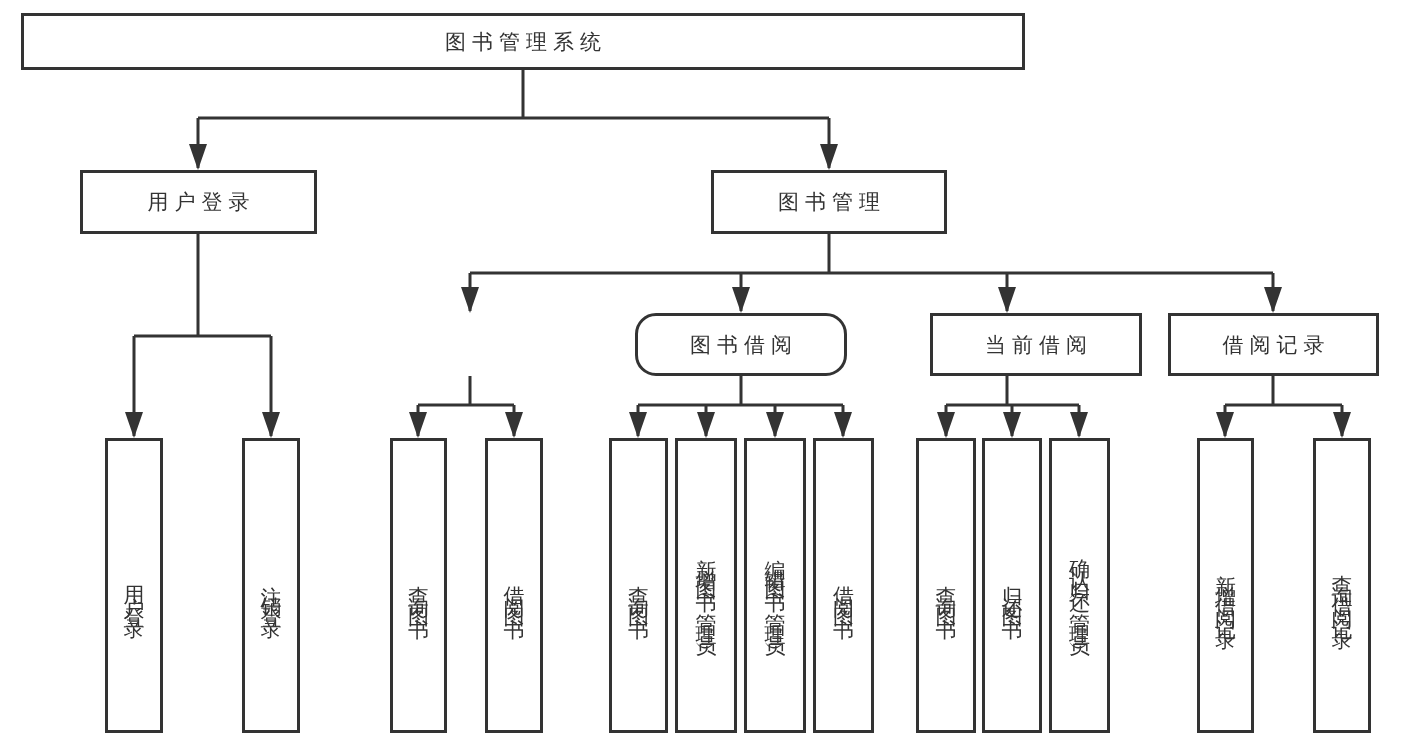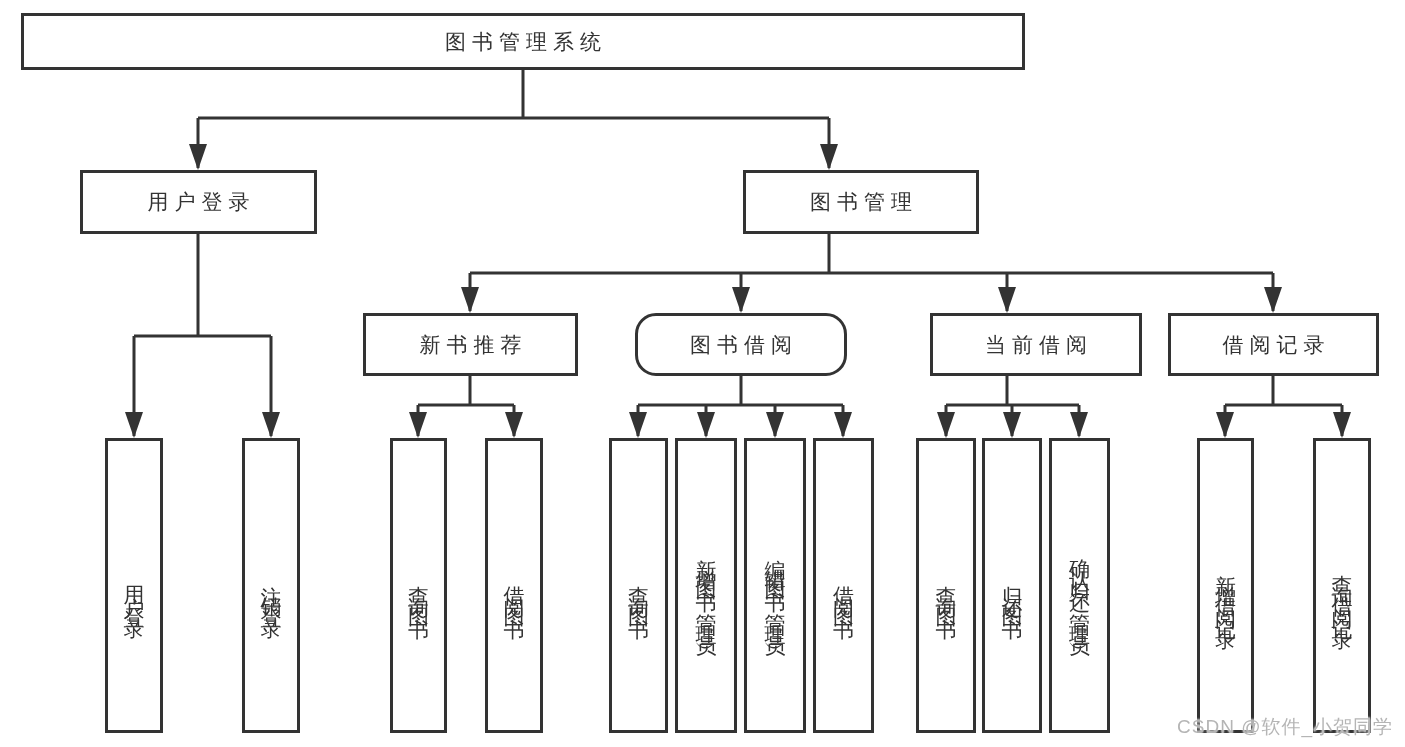--- a/index.html
+++ b/index.html
@@ -65,27 +65,24 @@
     </g>
   </svg>
 
   <div class="node" style="left:21px;top:13px;width:1004px;height:57px;">
     <span class="lbl">图书管理系统</span>
   </div>
 
   <div class="node" style="left:80px;top:170px;width:237px;height:64px;">
     <span class="lbl">用户登录</span>
   </div>
-  <div class="node" style="left:711px;top:170px;width:236px;height:64px;margin-left:32px;">
+  <div class="node" style="left:711px;top:170px;width:236px;height:64px;">
     <span class="lbl">图书管理</span>
   </div>
 
-  <div class="node" style="left:363px;top:313px;width:215px;height:63px;">
-    <span class="lbl">新书推荐</span>
-  </div>
   <div class="node" style="left:635px;top:313px;width:212px;height:63px;border-radius:21px;">
     <span class="lbl">图书借阅</span>
   </div>
   <div class="node" style="left:901px;top:313px;width:212px;height:63px;margin-left:29px;">
     <span class="lbl">当前借阅</span>
   </div>
   <div class="node" style="left:1168px;top:313px;width:211px;height:63px;text-align:right;">
     <span class="lbl">借阅记录</span>
   </div>
 
@@ -126,15 +123,14 @@
     <span class="vlbl">确认归还（管理员）</span>
   </div>
 
   <div class="node" style="left:1197px;top:438px;width:57px;height:295px;">
     <span class="vlbl">新增借阅记录</span>
   </div>
   <div class="node" style="left:1313px;top:438px;width:58px;height:295px;">
     <span class="vlbl">查询借阅记录</span>
   </div>
 
-  <div class="watermark">CSDN @软件_小贺同学</div>
 
 </div>
 
 </body></html>

